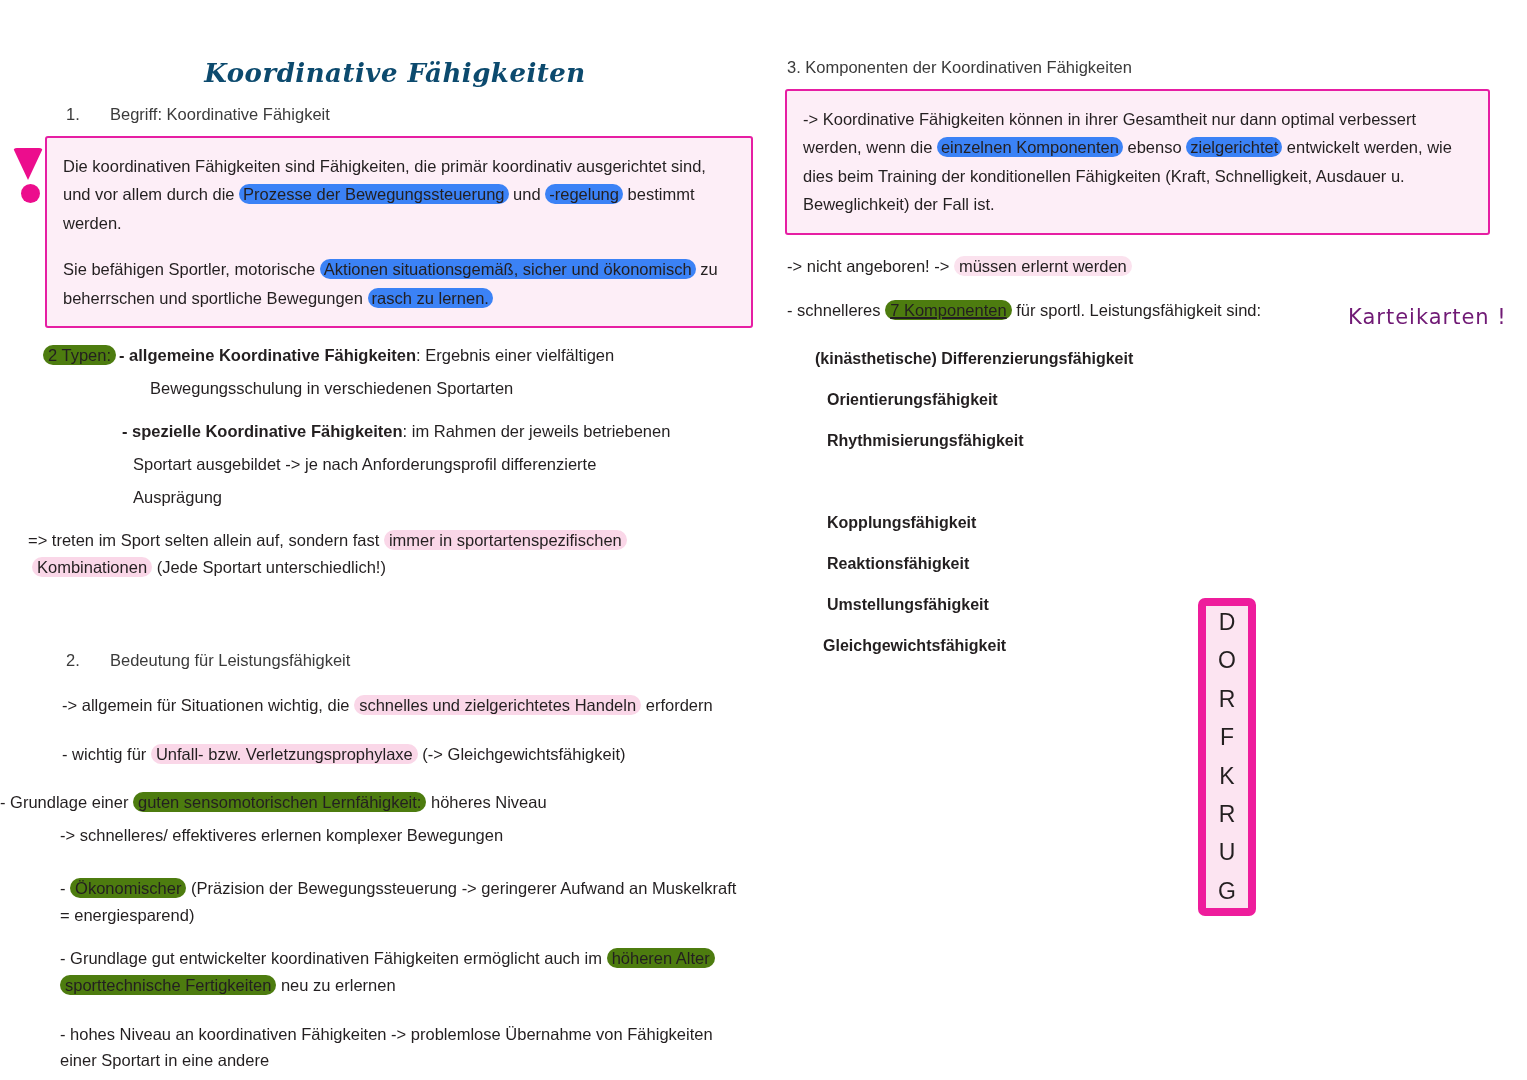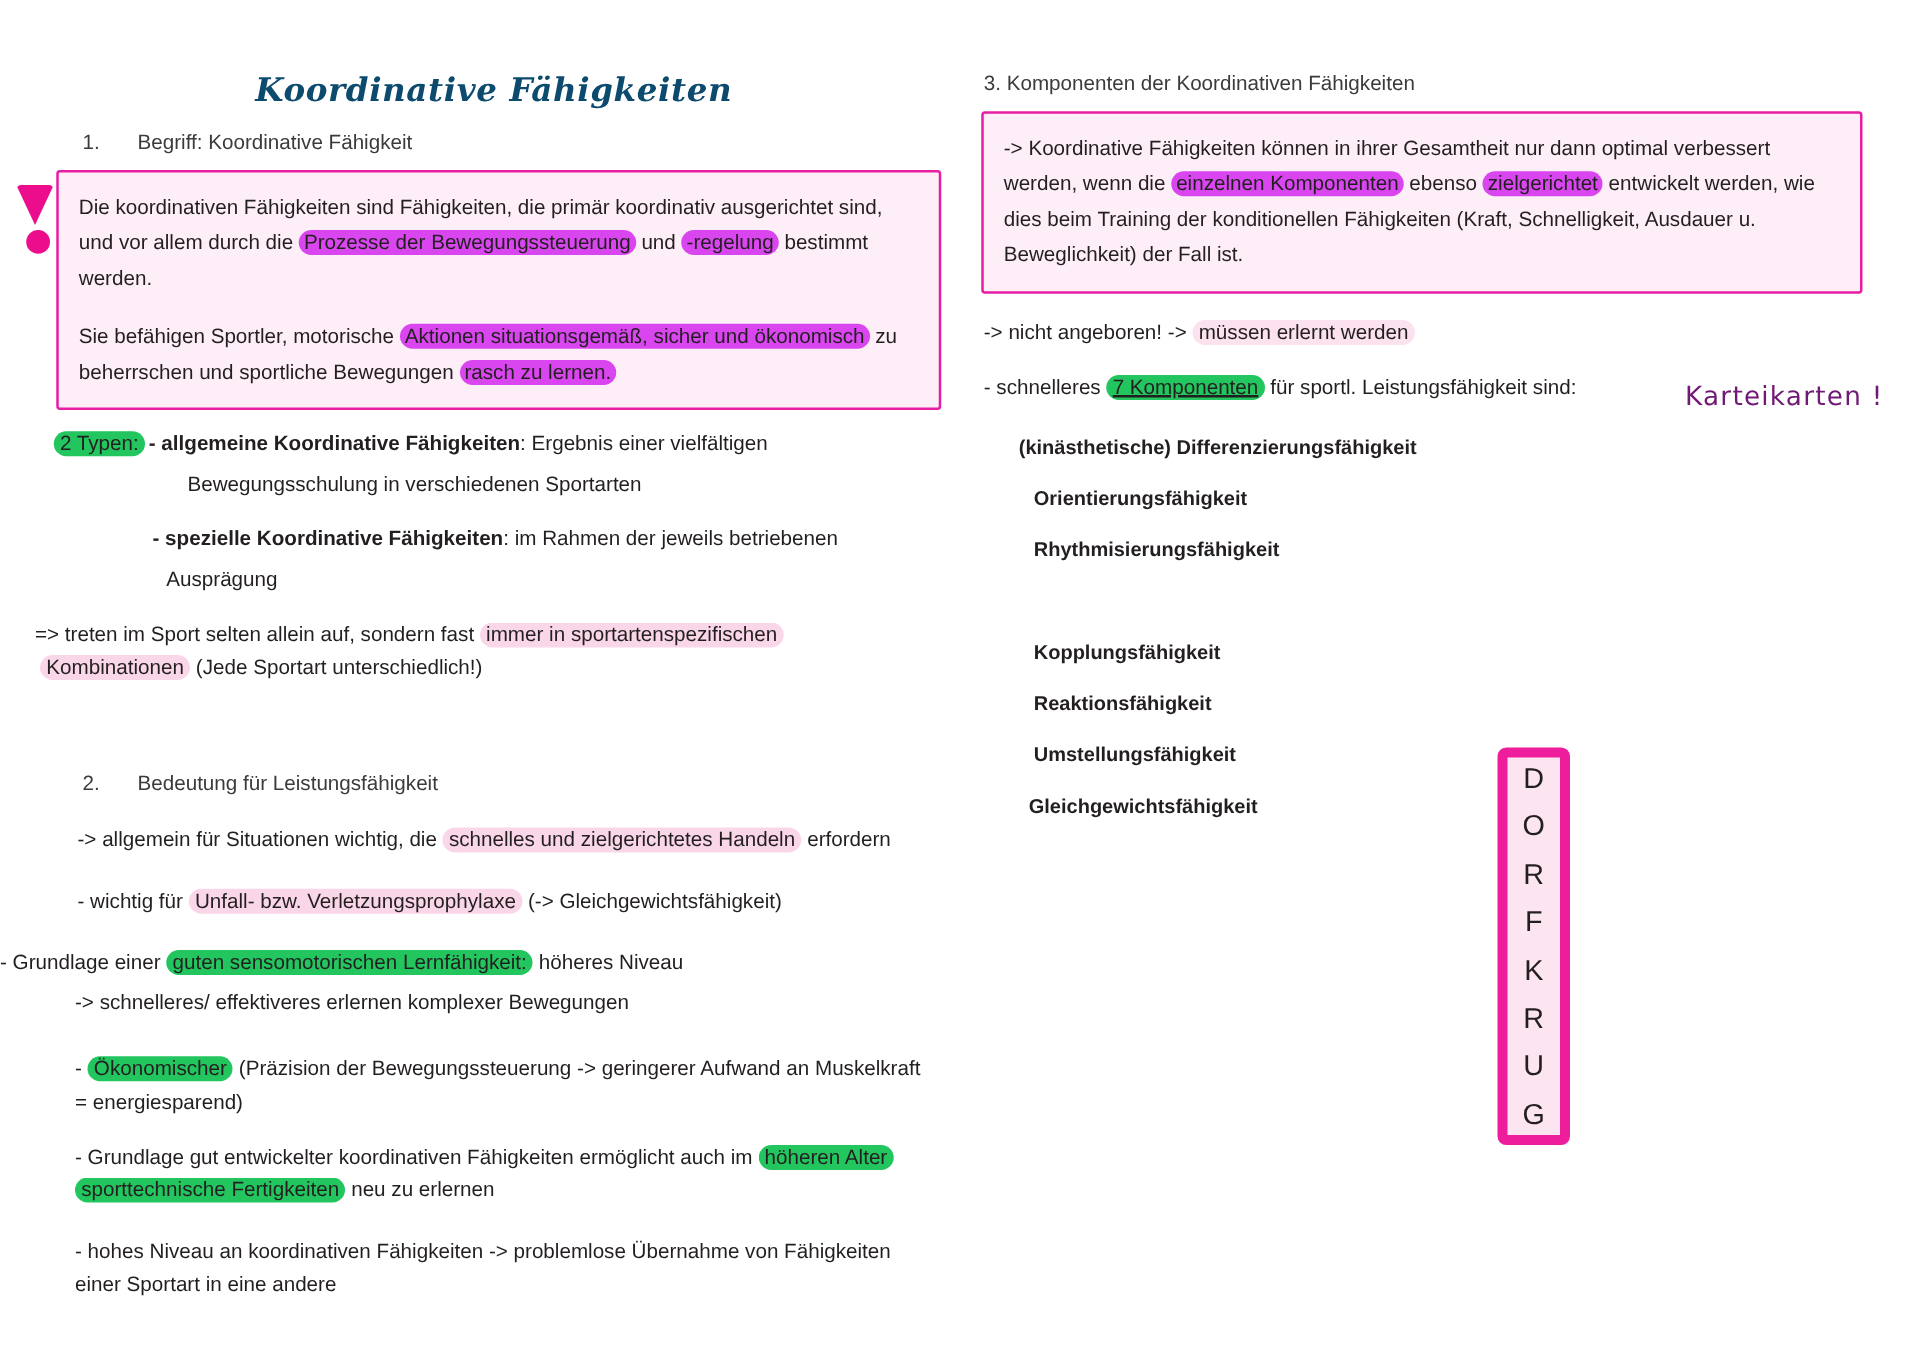--- a/index.html
+++ b/index.html
@@ -10,22 +10,22 @@
   body {
     width: 1527px;
     height: 1080px;
     position: relative;
     font-family: "Liberation Sans", sans-serif;
     color: #231f20;
     overflow: hidden;
   }
 
   
-  .hl-salmon   { background: #d946ef; border-radius: 11px; padding: 1px 4px; box-decoration-break: clone; -webkit-box-decoration-break: clone; }
-  .hl-magenta  { background: #22c55e; border-radius: 11px; padding: 1px 5px; box-decoration-break: clone; -webkit-box-decoration-break: clone; }
+  .hl-salmon   { background: #3b82f6; border-radius: 11px; padding: 1px 4px; box-decoration-break: clone; -webkit-box-decoration-break: clone; }
+  .hl-magenta  { background: #4d7c0f; border-radius: 11px; padding: 1px 5px; box-decoration-break: clone; -webkit-box-decoration-break: clone; }
   .hl-pink     { background: #fad7e8; border-radius: 11px; padding: 1px 5px; box-decoration-break: clone; -webkit-box-decoration-break: clone; }
   .hl-pinkpale { background: #fbe2ee; border-radius: 11px; padding: 1px 5px; box-decoration-break: clone; -webkit-box-decoration-break: clone; }
   .hl-underline{ text-decoration: underline; text-decoration-thickness: 1.5px; }
   .b { font-weight: 700; }
 
   
   #doc-title {
     position: absolute;
     left: 0; top: 58px;
     width: 790px;
@@ -206,20 +206,21 @@
   <div class="callout" style="margin-left:45px; width:708px;">
     <p><span>Die koordinativen Fähigkeiten sind Fähigkeiten, die primär koordinativ ausgerichtet sind, und vor allem durch die </span><span class="hl-salmon">Prozesse der Bewegungssteuerung</span><span> und </span><span class="hl-salmon">-regelung</span><span> bestimmt werden.</span></p>
     <p><span>Sie befähigen Sportler, motorische </span><span class="hl-salmon">Aktionen situationsgemäß, sicher und ökonomisch</span><span> zu beherrschen und sportliche Bewegungen </span><span class="hl-salmon">rasch zu lernen.</span></p>
   </div>
 
   <div class="para tight" style="margin-top:14px; padding-left:43px; text-indent:-0px;"><span class="hl-magenta">2 Typen:</span><span class="b" style="margin-left:3px;">- allgemeine Koordinative Fähigkeiten</span><span>: Ergebnis einer vielfältigen</span></div>
 
   <div class="para" style="padding-left:150px;">Bewegungsschulung in verschiedenen Sportarten</div>
 
   <div class="para tight" style="margin-top:14px; padding-left:122px;"><span class="b">- spezielle Koordinative Fähigkeiten</span><span>: im Rahmen der jeweils betriebenen</span></div>
+  <div class="para tight" style="padding-left:133px;">Sportart ausgebildet -&gt; je nach Anforderungsprofil differenzierte</div>
   <div class="para" style="padding-left:133px;">Ausprägung</div>
 
   <div class="para" style="margin-top:16px; padding-left:32px; text-indent:-4px; width:700px;"><span>=&gt; treten im Sport selten allein auf, sondern fast </span><span class="hl-pink">immer in sportartenspezifischen Kombinationen</span><span> (Jede Sportart unterschiedlich!)</span></div>
 
   <div class="num-heading" style="margin-top:70px;">
     <span class="num">2.</span>
     <span>Bedeutung für Leistungsfähigkeit</span>
   </div>
 
   <div class="para" style="margin-top:22px; padding-left:62px; width:690px;"><span>-&gt; allgemein für Situationen wichtig, die </span><span class="hl-pink">schnelles und zielgerichtetes Handeln</span><span> erfordern</span></div>

